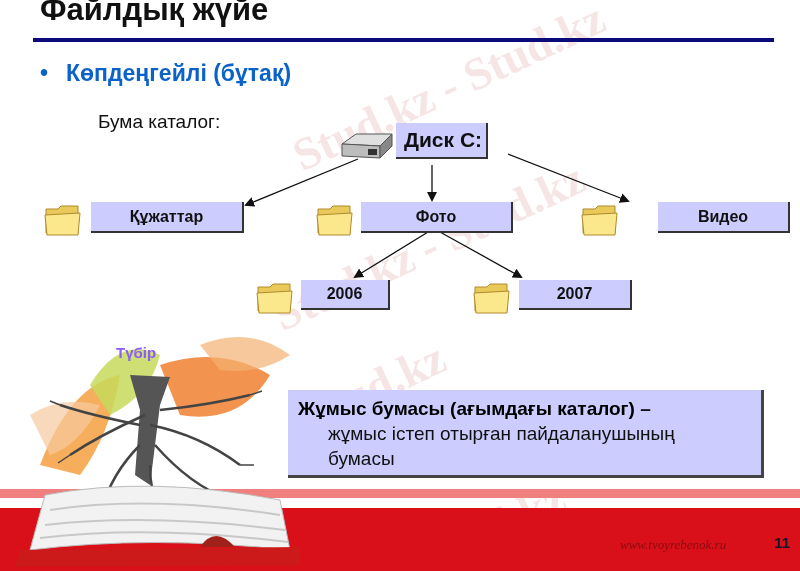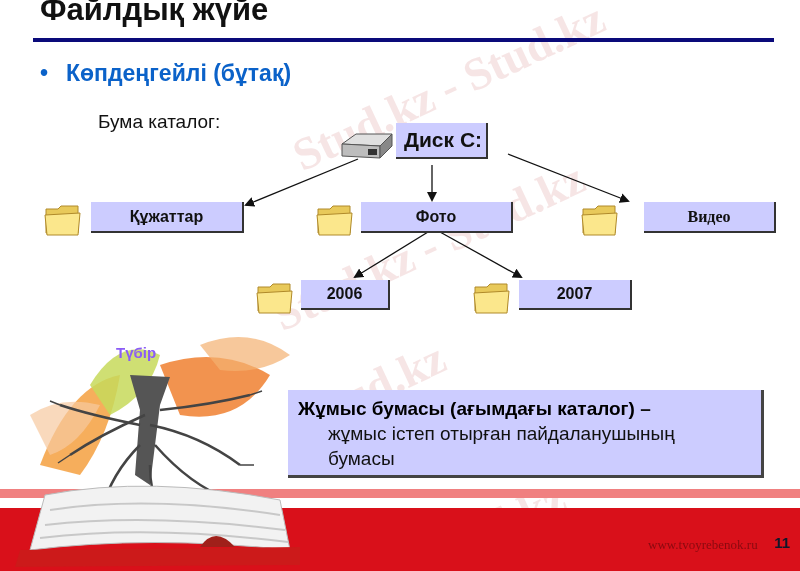--- a/index.html
+++ b/index.html
@@ -13,21 +13,21 @@
   .node { background: #ccccff; border-right: 2px solid #333; border-bottom: 2px solid #333; box-sizing: border-box; font-weight: bold; color: #111; display: flex; align-items: center; justify-content: center; font-size: 16px; }
   .node.disk { left: 396px; top: 123px; width: 92px; height: 36px; font-size: 21px; justify-content: flex-start; padding-left: 8px; }
   .folder { width: 38px; height: 34px; }
   .infobox { left: 288px; top: 390px; width: 476px; height: 88px; background: #ccccff; border-right: 3px solid #444; border-bottom: 3px solid #444; box-sizing: border-box; padding: 6px 10px; font-size: 19px; line-height: 25px; color: #111; }
   .infobox .red { color: #000000; font-weight: bold; }
   .infobox .dash { font-weight: bold; }
   .infobox .indent { padding-left: 30px; }
   .band1 { left: 0; top: 489px; width: 800px; height: 9px; background: #f08080; }
   .band2 { left: 0; top: 508px; width: 800px; height: 63px; background: #d9101a; }
   .page-num { right: 10px; top: 534px; font-size: 15px; font-weight: bold; color: #0f172a; }
-  .site { left: 648px; top: 537px; font-size: 13px; color: #8a0a10; font-family: "Liberation Serif", serif; }
+  .site { left: 620px; top: 537px; font-size: 13px; font-style: italic; color: #8a0a10; font-family: "Liberation Serif", serif; }
   .root-label { left: 116px; top: 344px; font-size: 15px; font-weight: bold; color: #8b5cf6; }
   .watermark { font-family: "Liberation Serif", serif; font-weight: bold; color: rgba(220,150,150,0.25); font-size: 46px; transform: rotate(-25deg); white-space: nowrap; pointer-events: none; }
 </style>
 </head>
 <body>
 
 <div class="abs watermark" style="left:280px; top:60px;">Stud.kz - Stud.kz</div>
 <div class="abs watermark" style="left:260px; top:220px;">Stud.kz - Stud.kz</div>
 <div class="abs watermark" style="left:300px; top:360px;">Stud.kz</div>
 <div class="abs watermark" style="left:420px; top:500px;">Stud.kz</div>
@@ -71,21 +71,21 @@
 <svg class="abs folder" style="left:316px; top:203px;" viewBox="0 0 38 34">
   <path d="M2,6 L14,6 L17,3 L34,3 L34,30 L2,30 Z" fill="#e8c95a" stroke="#b08a2a"></path>
   <path d="M1,12 L36,10 L34,32 L3,32 Z" fill="#fbe78c" stroke="#b08a2a"></path>
 </svg>
 <div class="abs node" style="left:361px; top:202px; width:152px; height:31px;text-align:right;">Фото</div>
 
 <svg class="abs folder" style="left:581px; top:203px;" viewBox="0 0 38 34">
   <path d="M2,6 L14,6 L17,3 L34,3 L34,30 L2,30 Z" fill="#e8c95a" stroke="#b08a2a"></path>
   <path d="M1,12 L36,10 L34,32 L3,32 Z" fill="#fbe78c" stroke="#b08a2a"></path>
 </svg>
-<div class="abs node" style="left:644px; top:202px; width:132px; height:31px;font-family:Liberation Serif, serif;">Видео</div>
+<div class="abs node" style="left:658px; top:202px; width:132px; height:31px;">Видео</div>
 
 <svg class="abs folder" style="left:256px; top:281px;" viewBox="0 0 38 34">
   <path d="M2,6 L14,6 L17,3 L34,3 L34,30 L2,30 Z" fill="#e8c95a" stroke="#b08a2a"></path>
   <path d="M1,12 L36,10 L34,32 L3,32 Z" fill="#fbe78c" stroke="#b08a2a"></path>
 </svg>
 <div class="abs node" style="left:301px; top:280px; width:89px; height:30px;">2006</div>
 
 <svg class="abs folder" style="left:473px; top:281px;" viewBox="0 0 38 34">
   <path d="M2,6 L14,6 L17,3 L34,3 L34,30 L2,30 Z" fill="#e8c95a" stroke="#b08a2a"></path>
   <path d="M1,12 L36,10 L34,32 L3,32 Z" fill="#fbe78c" stroke="#b08a2a"></path>

